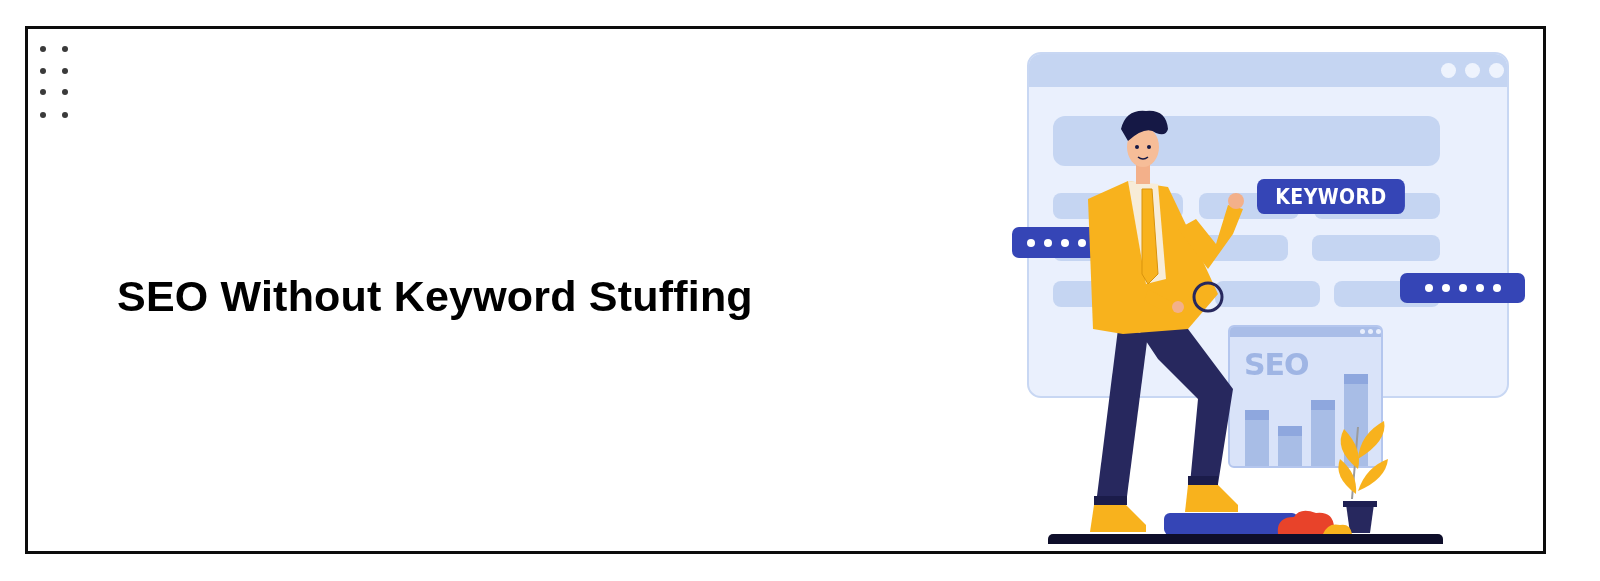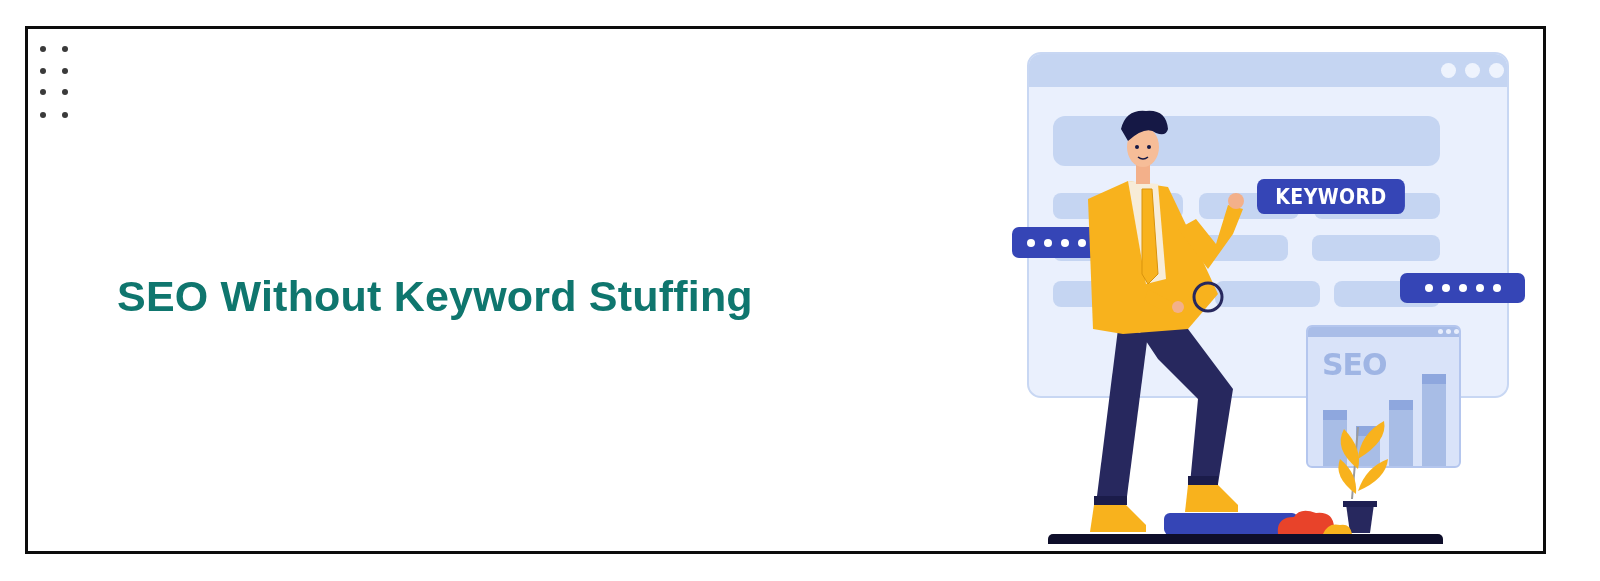--- a/index.html
+++ b/index.html
@@ -10,21 +10,21 @@
       position: absolute; left: 25px; top: 26px; width: 1521px; height: 528px;
       border: 3px solid #0c0c0c; background: #ffffff; overflow: hidden;
     }
     .dot-grid { position: absolute; left: 12px; top: 17px; width: 30px; height: 76px; }
     .dot-grid span {
       position: absolute; width: 6px; height: 6px; border-radius: 50%; background: #3a3a3a;
     }
 
     .title {
       position: absolute; left: 89px; top: 243px; font-size: 43px; font-weight: 700;
-      color: #0f766e; letter-spacing: 0.2px; white-space: nowrap;
+      color: #000000; letter-spacing: 0.2px; white-space: nowrap;
       font-family: "Liberation Sans", sans-serif;
     }
 
     .ill { position: absolute; left: 0; top: 0; width: 100%; height: 100%; }
 
     
     .browser {
       position: absolute; left: 999px; top: 23px; width: 482px; height: 346px;
       background: #eaf0fd; border: 2px solid #c8d7f3; border-radius: 14px; overflow: hidden;
     }
@@ -40,21 +40,21 @@
     .pill i { display: block; width: 8px; height: 8px; border-radius: 50%; background: #ffffff; }
     .kw {
       position: absolute; background: #3545b6; border-radius: 8px; color: #ffffff;
       font-family: "DejaVu Sans", sans-serif; font-weight: 700; font-size: 22px;
       display: flex; align-items: center; justify-content: center; letter-spacing: 0.5px;
       transform: scaleX(0.86); transform-origin: left center;
     }
 
     
     .seo-panel {
-      position: absolute; left: 1278px; top: 296px; width: 155px; height: 143px;
+      position: absolute; left: 1200px; top: 296px; width: 155px; height: 143px;
       background: #d9e3f9; border: 2px solid #b4c6ee; border-radius: 6px; overflow: hidden; text-align: center;
     }
     .seo-head { position: absolute; left: 0; top: 0; right: 0; height: 10px; background: #a9bde8; }
     .seo-head b { position: absolute; top: 2px; width: 5px; height: 5px; border-radius: 50%; background: #e8eefc; }
     .seo-text {
       position: absolute; left: 14px; top: 20px; font-size: 30px; font-weight: 700;
       color: #9fb5e4; font-family: "DejaVu Sans", sans-serif; letter-spacing: -1px;
     }
     .cbar { position: absolute; bottom: 0; width: 24px; background: #a8bde6; }
     .cbar::before { content: ""; position: absolute; left: 0; right: 0; top: 0; height: 10px; background: #8ea7de; }

